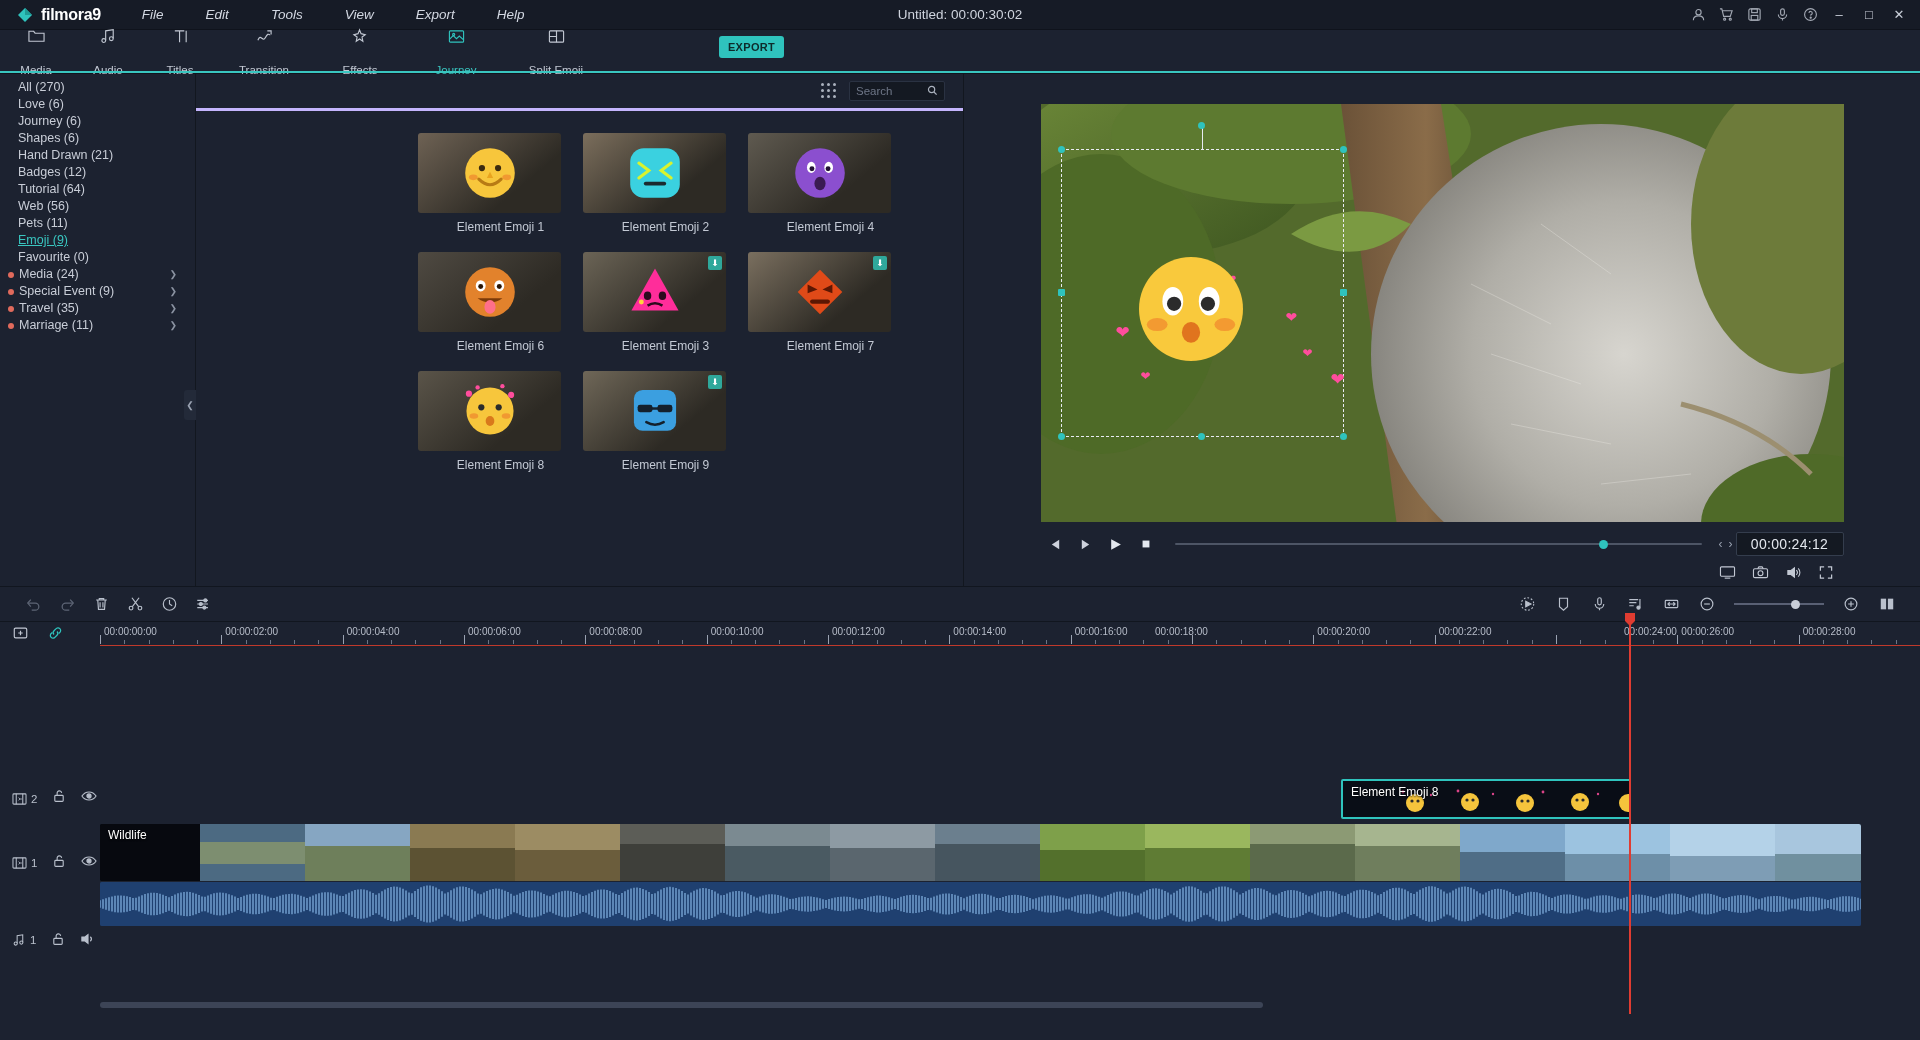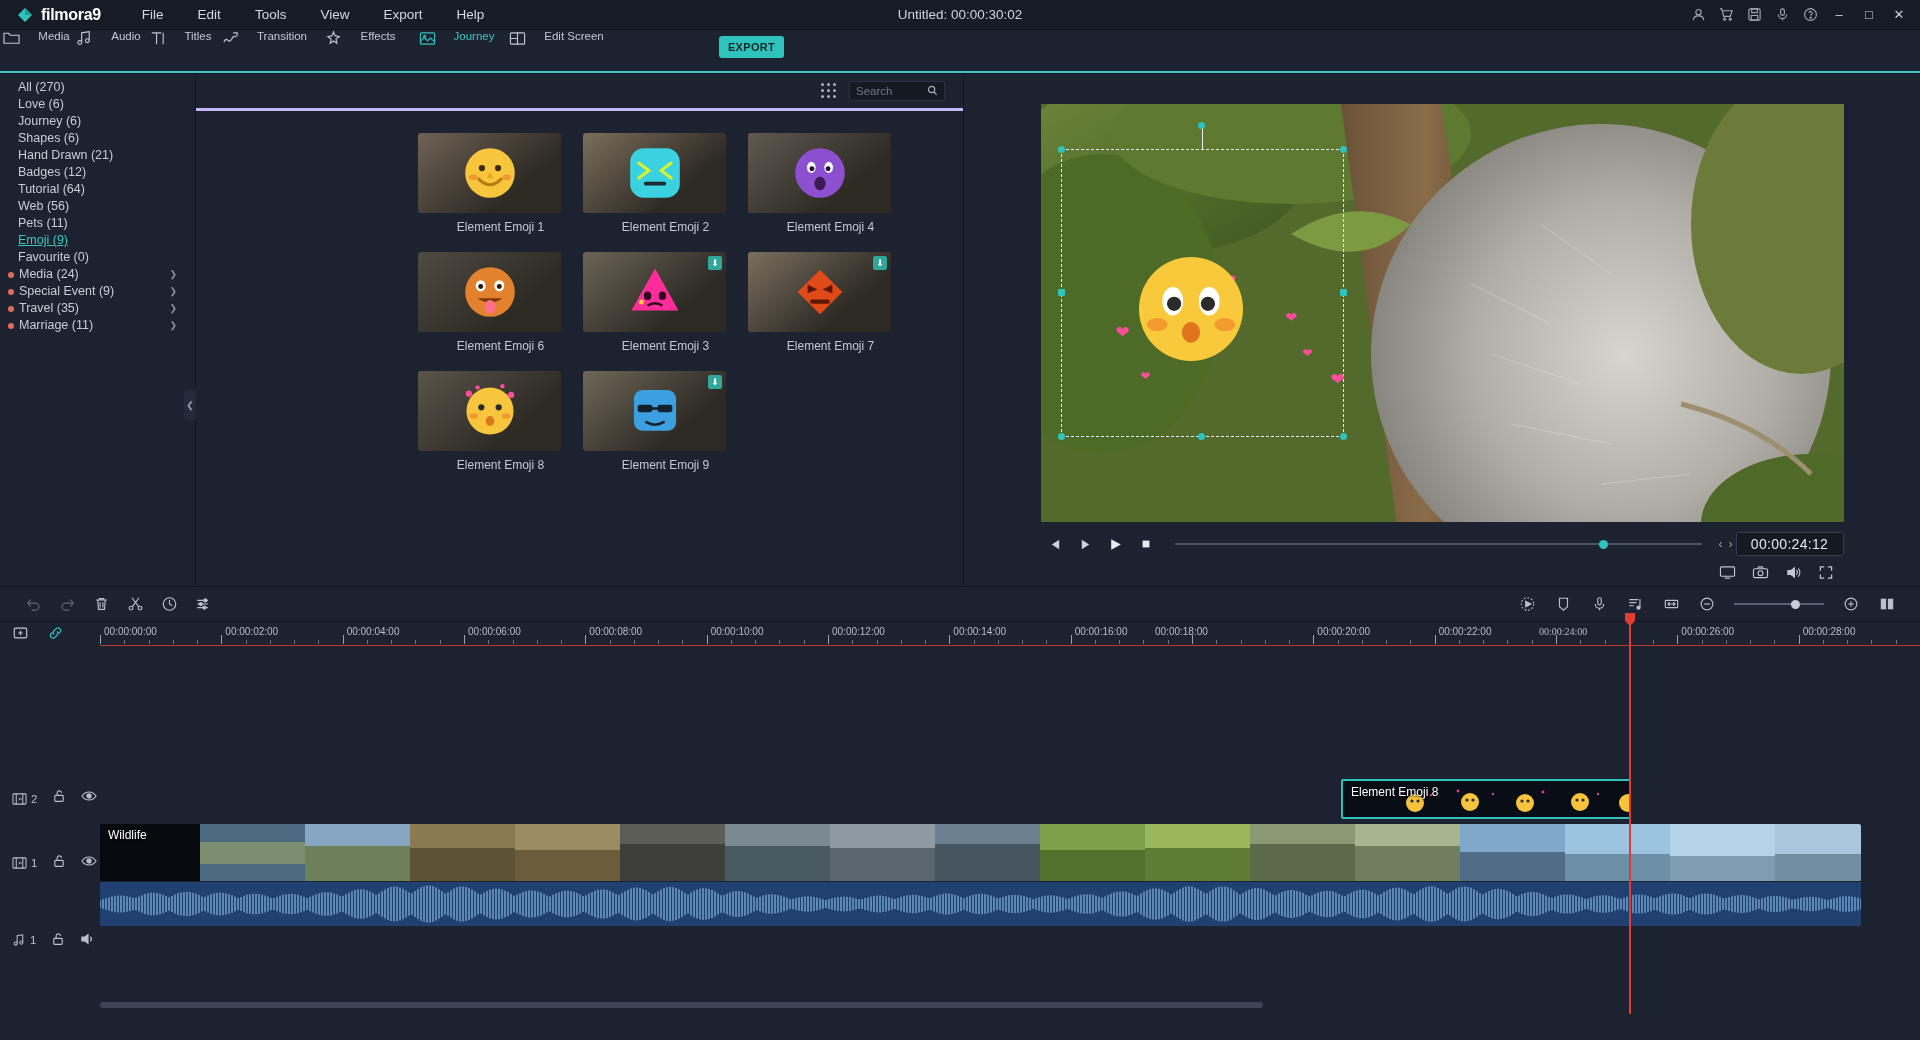--- a/index.html
+++ b/index.html
@@ -6,35 +6,35 @@
   html,body { width:1920px; height:1040px; overflow:hidden;
     background:#1c2230; color:#d6dae3;
     font-family:"Liberation Sans", sans-serif; font-size:13px; }
 
   
   .titlebar { height:30px; background:#161b26; display:flex; align-items:center;
      position:relative; border-bottom:1px solid #0f131c; }
   .logo { display:flex; align-items:center; gap:7px; padding-left:16px; }
   .logo-mark { width:18px; height:18px; position:relative; }
   .logo-text { font-size:16px; font-weight:bold; color:#fff; letter-spacing:-.3px; }
-  .menubar { display:flex; gap:8px; margin-left:28px; }
+  .menubar { display:flex; gap:16px; margin-left:28px;font-style:italic; }
   .menu-item { padding:4px 13px; font-size:13.5px; color:#d3d8e2; cursor:default; }
   .doc-title { position:absolute; left:50%; transform:translateX(-50%);
      font-size:13.5px; color:#cfd4de; }
   .tb-right { margin-left:auto; display:flex; align-items:center; gap:0; padding-right:6px; }
   .tb-icon { width:28px; height:30px; display:flex; align-items:center; justify-content:center;
      opacity:.82; }
   .win-btn { width:30px; height:30px; display:flex; align-items:center; justify-content:center;
      font-size:13px; color:#c9ced8; }
 
   
   .tabbar { height:44px; background:#1c2230; display:flex; align-items:center;
      border-bottom:1px solid #11161f; position:relative; }
-  .tab { width:72px; height:44px; display:flex; flex-direction:row;
-     align-items:flex-start; justify-content:center; gap:17px; color:#c2c8d3;
+  .tab { width:72px; height:44px; display:flex; flex-direction:column;
+     align-items:center; justify-content:center; gap:17px; color:#c2c8d3;
      font-size:11.5px; cursor:default; }
   .tab.wide { width:96px; }
   .tab.active { color:#39c6c0; }
   .tab .tlabel { font-size:11.5px; white-space:nowrap; }
   .tab.active::after { content:''; position:absolute; }
   .tab-underline { position:absolute; height:2px; background:#39c6c0; bottom:0; }
   .export-btn { position:absolute; left:719px; top:6px; width:65px; height:22px;
      background:#2fc3bd; color:#0d2b2b; font-size:11px; font-weight:bold;
      border-radius:3px; display:flex; align-items:center; justify-content:center;
      letter-spacing:.3px; }
@@ -260,21 +260,21 @@
         </svg></span>
     <span class="tlabel">Journey</span>
     <div class="tab-underline" style="left:0;right:0;"></div>
   </div>
   <div class="tab" style="width:104px">
     <span>
       <svg width="19" height="17" viewBox="0 0 20 18" fill="none" stroke="#c2c8d3" stroke-width="1.2">
         <rect x="2.5" y="3" width="15" height="12" rx="1"></rect>
           <path d="M10 3v12M2.5 9h7.5"></path>
         </svg></span>
-    <span class="tlabel">Edit Screen</span>
+    <span class="tlabel">Split Emoji</span>
   </div>
   <div class="export-btn">EXPORT</div>
 </div>
 
 <div class="main">
 
   <div class="sidebar">
     <div class="cat">All (270)</div>
     <div class="cat">Love (6)</div>
     <div class="cat">Journey (6)</div>
@@ -752,21 +752,21 @@
       <div class="tick minor" style="left: 1237.6px;"></div>
       <div class="tick minor" style="left: 1261.87px;"></div>
       <div class="tick minor" style="left: 1286.13px;"></div>
       <div class="tick minor" style="left: 1310.4px;"></div>
       <div class="ruler-lbl" style="left: 1338.67px;">00:00:22:00</div>
       <div class="tick major" style="left: 1334.67px;"></div>
       <div class="tick minor" style="left: 1358.93px;"></div>
       <div class="tick minor" style="left: 1383.2px;"></div>
       <div class="tick minor" style="left: 1407.47px;"></div>
       <div class="tick minor" style="left: 1431.73px;"></div>
-      <div class="ruler-lbl" style="left: 1439px; font-family: Liberation Serif, serif;">00:00:24:00</div>
+      <div class="ruler-lbl" style="left: 1524px;">00:00:24:00</div>
       <div class="tick major" style="left: 1456px;"></div>
       <div class="tick minor" style="left: 1480.27px;"></div>
       <div class="tick minor" style="left: 1504.53px;"></div>
       <div class="tick minor" style="left: 1528.8px;"></div>
       <div class="tick minor" style="left: 1553.07px;"></div>
       <div class="ruler-lbl" style="left: 1581.33px;">00:00:26:00</div>
       <div class="tick major" style="left: 1577.33px;"></div>
       <div class="tick minor" style="left: 1601.6px;"></div>
       <div class="tick minor" style="left: 1625.87px;"></div>
       <div class="tick minor" style="left: 1650.13px;"></div>

